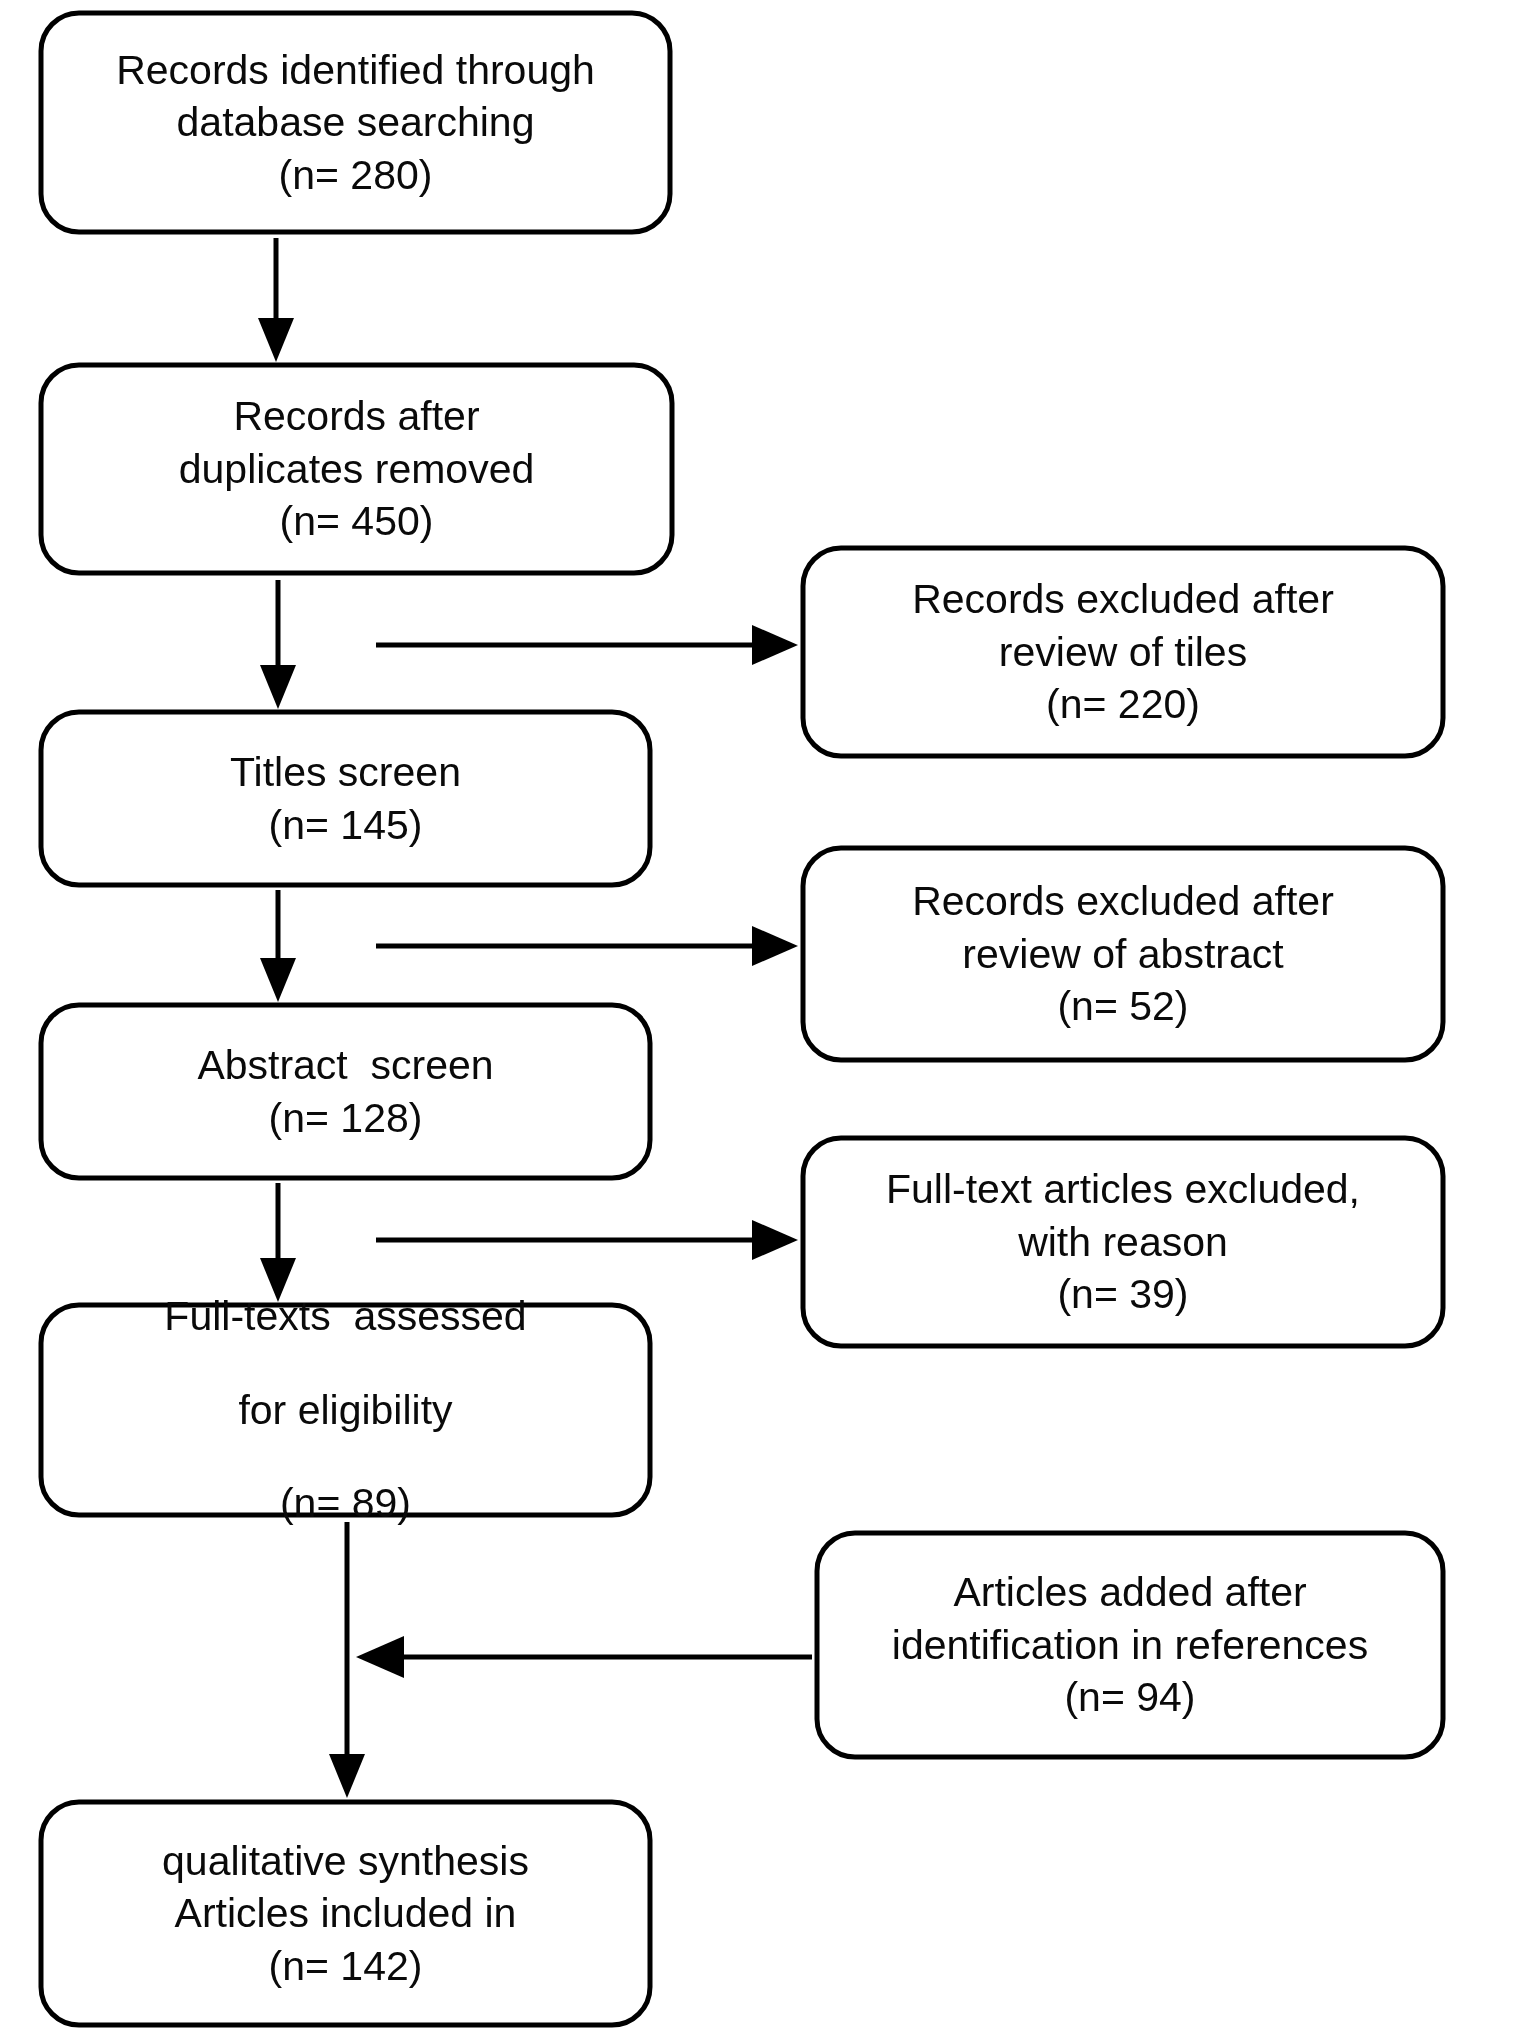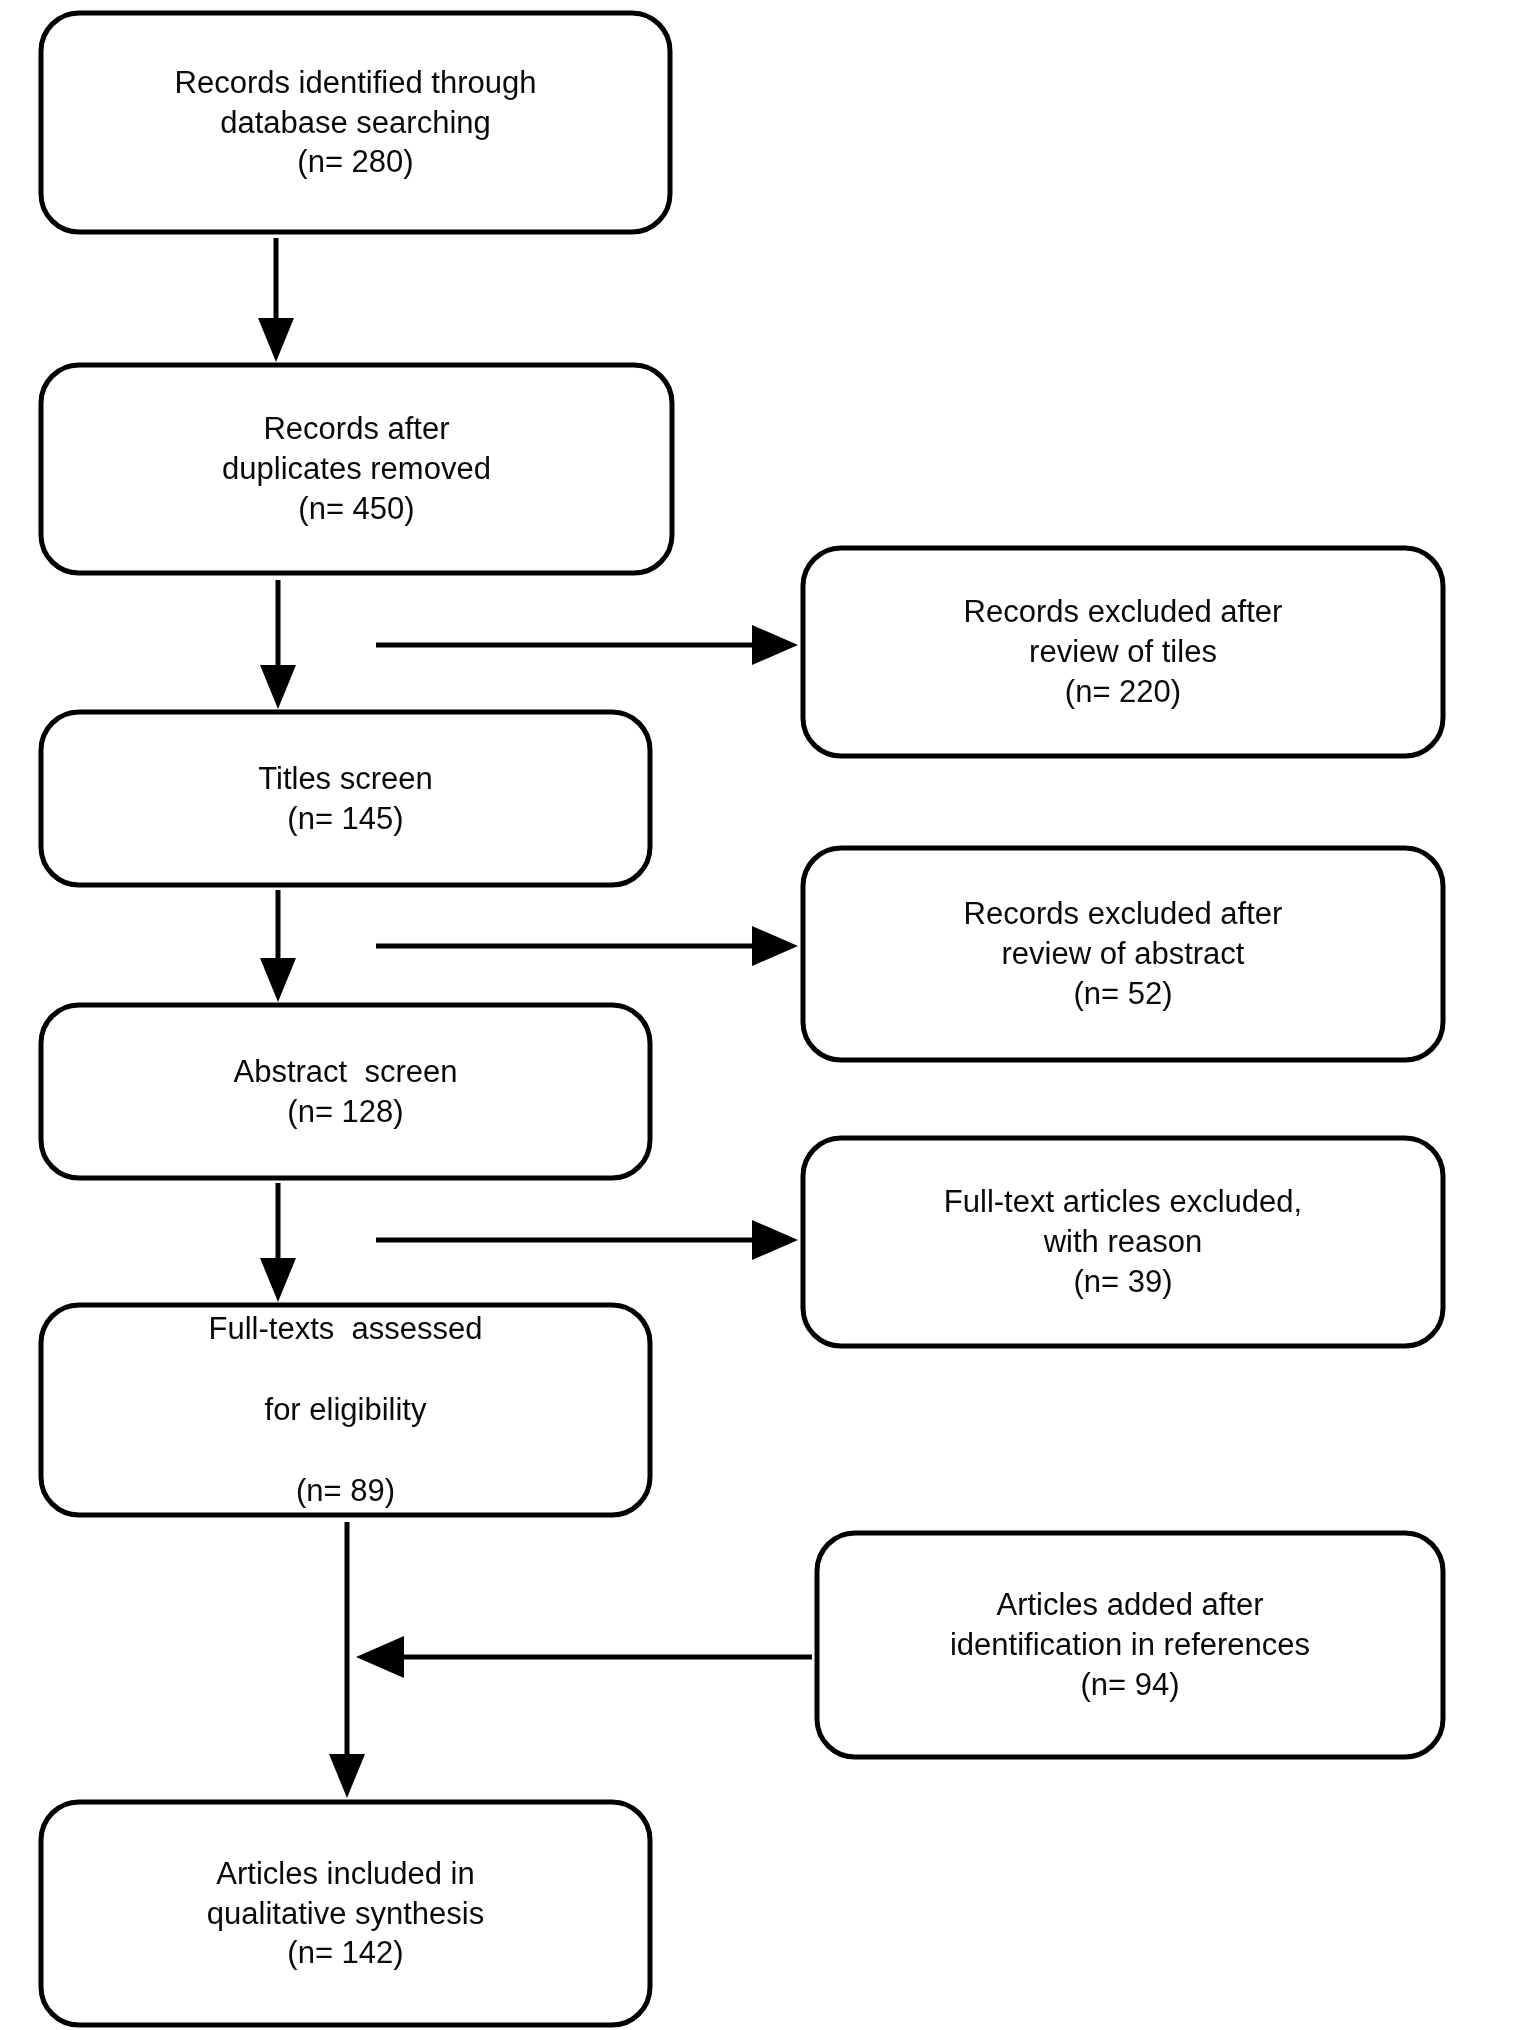--- a/index.html
+++ b/index.html
@@ -41,21 +41,21 @@
     stroke: none;
   }
   .node-text {
     position: absolute;
     display: flex;
     flex-direction: column;
     align-items: center;
     justify-content: center;
     text-align: center;
     font-family: "Liberation Sans", sans-serif;
-    font-size: 31px;
+    font-size: 41px;
     line-height: 1.28;
     color: #0a0a0a;
     letter-spacing: 0px;
     white-space: pre;
     pointer-events: none;
   }
   .node-text .tline {
     display: block;
   }
 </style>
@@ -170,18 +170,18 @@
     <span class="tline">(n= 89)</span>
   </div>
 
   <div class="node-text" style="left:817px; top:1533px; width:626px; height:224px;text-align:right;">
     <span class="tline">Articles added after</span>
     <span class="tline">identification in references</span>
     <span class="tline">(n= 94)</span>
   </div>
 
   <div class="node-text" style="left:41px; top:1802px; width:609px; height:223px;">
+    <span class="tline">qualitative synthesis</span>
     <span class="tline">Articles included in</span>
-    <span class="tline">qualitative synthesis</span>
     <span class="tline">(n= 142)</span>
   </div>
 
 </div>
 
 </body></html>

